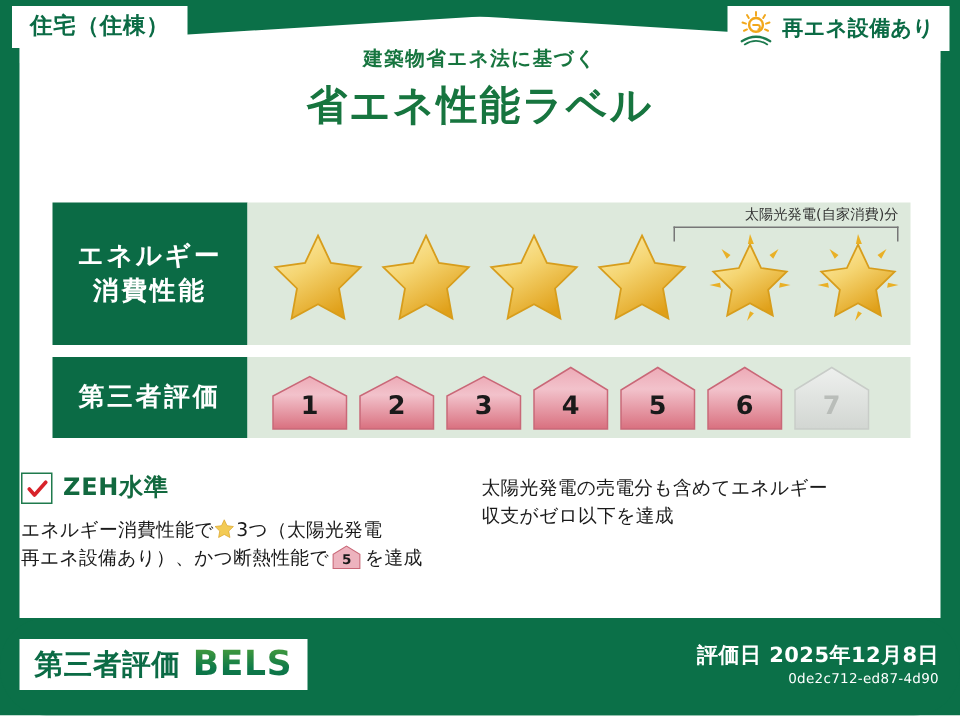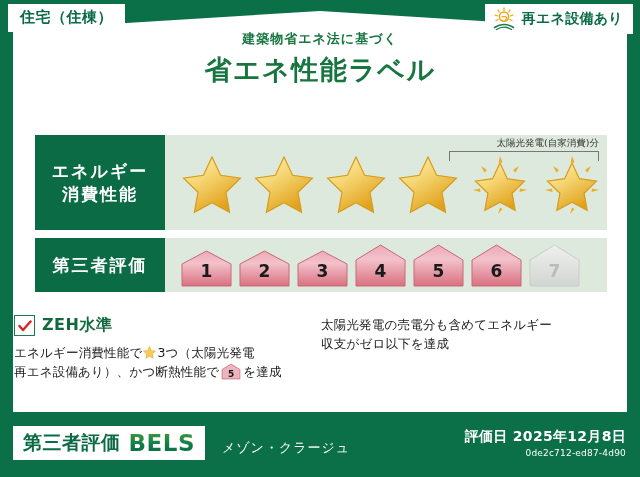--- a/index.html
+++ b/index.html
@@ -356,20 +356,19 @@
         <span>収支がゼロ以下を達成</span>
       </div>
     </div>
   </div>
 
   <div class="footer">
     <div class="bels-chip">
       <span class="jp">第三者評価</span>
       <span class="en">BELS</span>
     </div>
-    <div class="prop-name">メゾン・クラージュ</div>
     <div class="eval">
       <div class="d">評価日 2025年12月8日</div>
       <div class="id">0de2c712-ed87-4d90</div>
     </div>
   </div>
 
 </div>
 
 </body></html>

